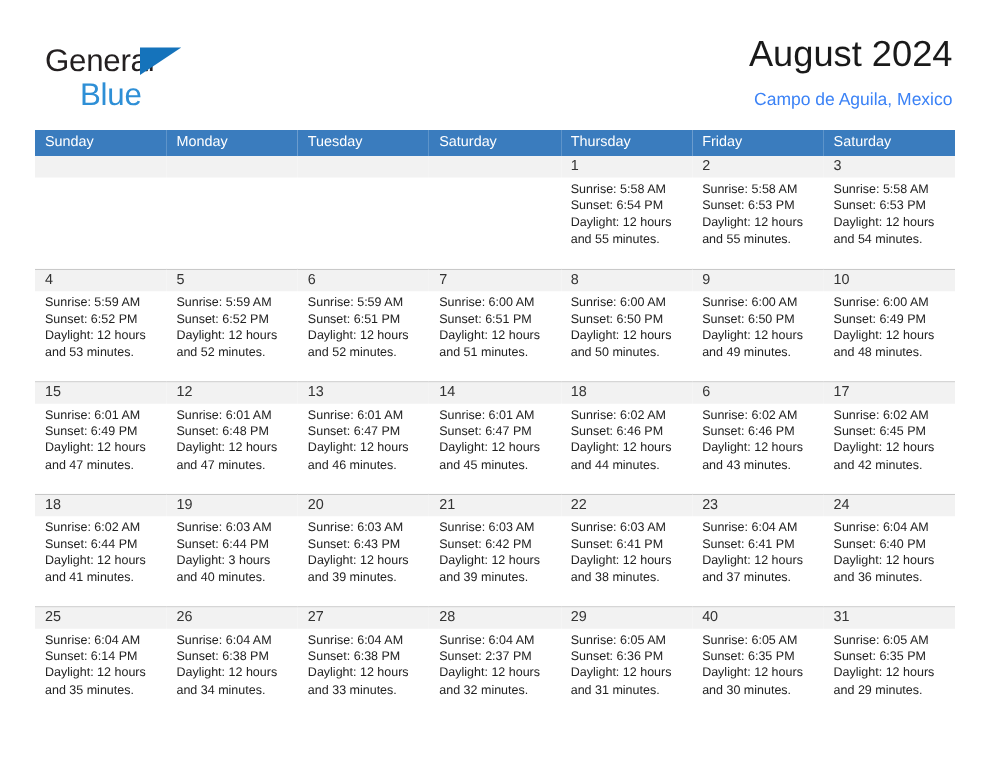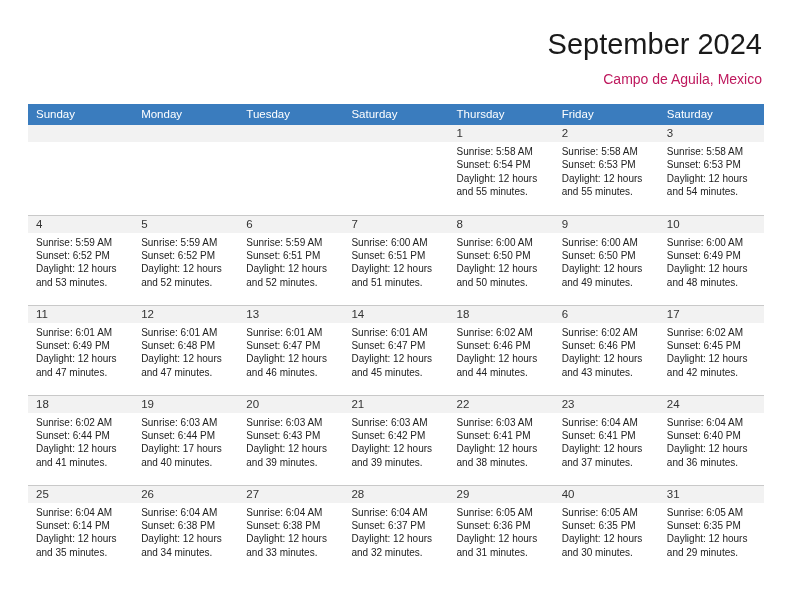--- a/index.html
+++ b/index.html
@@ -79,21 +79,21 @@
   }
   .cal-title {
     font-size: 29px;
     color: #1a1a1a;
     line-height: 36px;
     font-weight: normal;
     margin: 0;
   }
   .cal-subtitle {
     font-size: 14px;
-    color: #be185d;
+    color: #3b82f6;
     line-height: 20px;
     margin-top: 7px;
   }
 
   
   .calendar {
     position: absolute;
     left: 28px;
     top: 104px;
     width: 736px;
@@ -153,23 +153,32 @@
     white-space: normal;
   }
 </style>
 </head>
 <body>
 
 <div class="page">
 
   <div class="header">
 
+    <div class="brand">
+      <div class="brand-row1">
+        <span class="brand-general">General</span>
+        <span class="brand-triangle"></span>
+      </div>
+      <div class="brand-row2">
+        <span class="brand-blue">Blue</span>
+      </div>
+    </div>
 
     <div class="title-block">
-      <div class="cal-title">September 2024</div>
+      <div class="cal-title">August 2024</div>
       <div class="cal-subtitle">Campo de Aguila, Mexico</div>
     </div>
 
   </div>
 
   <table class="calendar">
     <thead>
       <tr id="weekday-row">
           <th>Sunday</th>
           <th>Monday</th>
@@ -272,21 +281,21 @@
             <div class="daynum-strip">10</div>
             <div class="cell-body">
               <div>Sunrise: 6:00 AM</div>
               <div>Sunset: 6:49 PM</div>
               <div class="wrapline">Daylight: 12 hours and 48 minutes.</div>
             </div>
           </td>
         </tr>
         <tr>
           <td>
-            <div class="daynum-strip">11</div>
+            <div class="daynum-strip">15</div>
             <div class="cell-body">
               <div>Sunrise: 6:01 AM</div>
               <div>Sunset: 6:49 PM</div>
               <div class="wrapline">Daylight: 12 hours and 47 minutes.</div>
             </div>
           </td>
           <td>
             <div class="daynum-strip">12</div>
             <div class="cell-body">
               <div>Sunrise: 6:01 AM</div>
@@ -342,21 +351,21 @@
               <div>Sunrise: 6:02 AM</div>
               <div>Sunset: 6:44 PM</div>
               <div class="wrapline">Daylight: 12 hours and 41 minutes.</div>
             </div>
           </td>
           <td>
             <div class="daynum-strip">19</div>
             <div class="cell-body">
               <div>Sunrise: 6:03 AM</div>
               <div>Sunset: 6:44 PM</div>
-              <div class="wrapline">Daylight: 17 hours and 40 minutes.</div>
+              <div class="wrapline">Daylight: 3 hours and 40 minutes.</div>
             </div>
           </td>
           <td>
             <div class="daynum-strip">20</div>
             <div class="cell-body">
               <div>Sunrise: 6:03 AM</div>
               <div>Sunset: 6:43 PM</div>
               <div class="wrapline">Daylight: 12 hours and 39 minutes.</div>
             </div>
           </td>
@@ -415,21 +424,21 @@
             <div class="cell-body">
               <div>Sunrise: 6:04 AM</div>
               <div>Sunset: 6:38 PM</div>
               <div class="wrapline">Daylight: 12 hours and 33 minutes.</div>
             </div>
           </td>
           <td>
             <div class="daynum-strip">28</div>
             <div class="cell-body">
               <div>Sunrise: 6:04 AM</div>
-              <div>Sunset: 6:37 PM</div>
+              <div>Sunset: 2:37 PM</div>
               <div class="wrapline">Daylight: 12 hours and 32 minutes.</div>
             </div>
           </td>
           <td>
             <div class="daynum-strip">29</div>
             <div class="cell-body">
               <div>Sunrise: 6:05 AM</div>
               <div>Sunset: 6:36 PM</div>
               <div class="wrapline">Daylight: 12 hours and 31 minutes.</div>
             </div>

